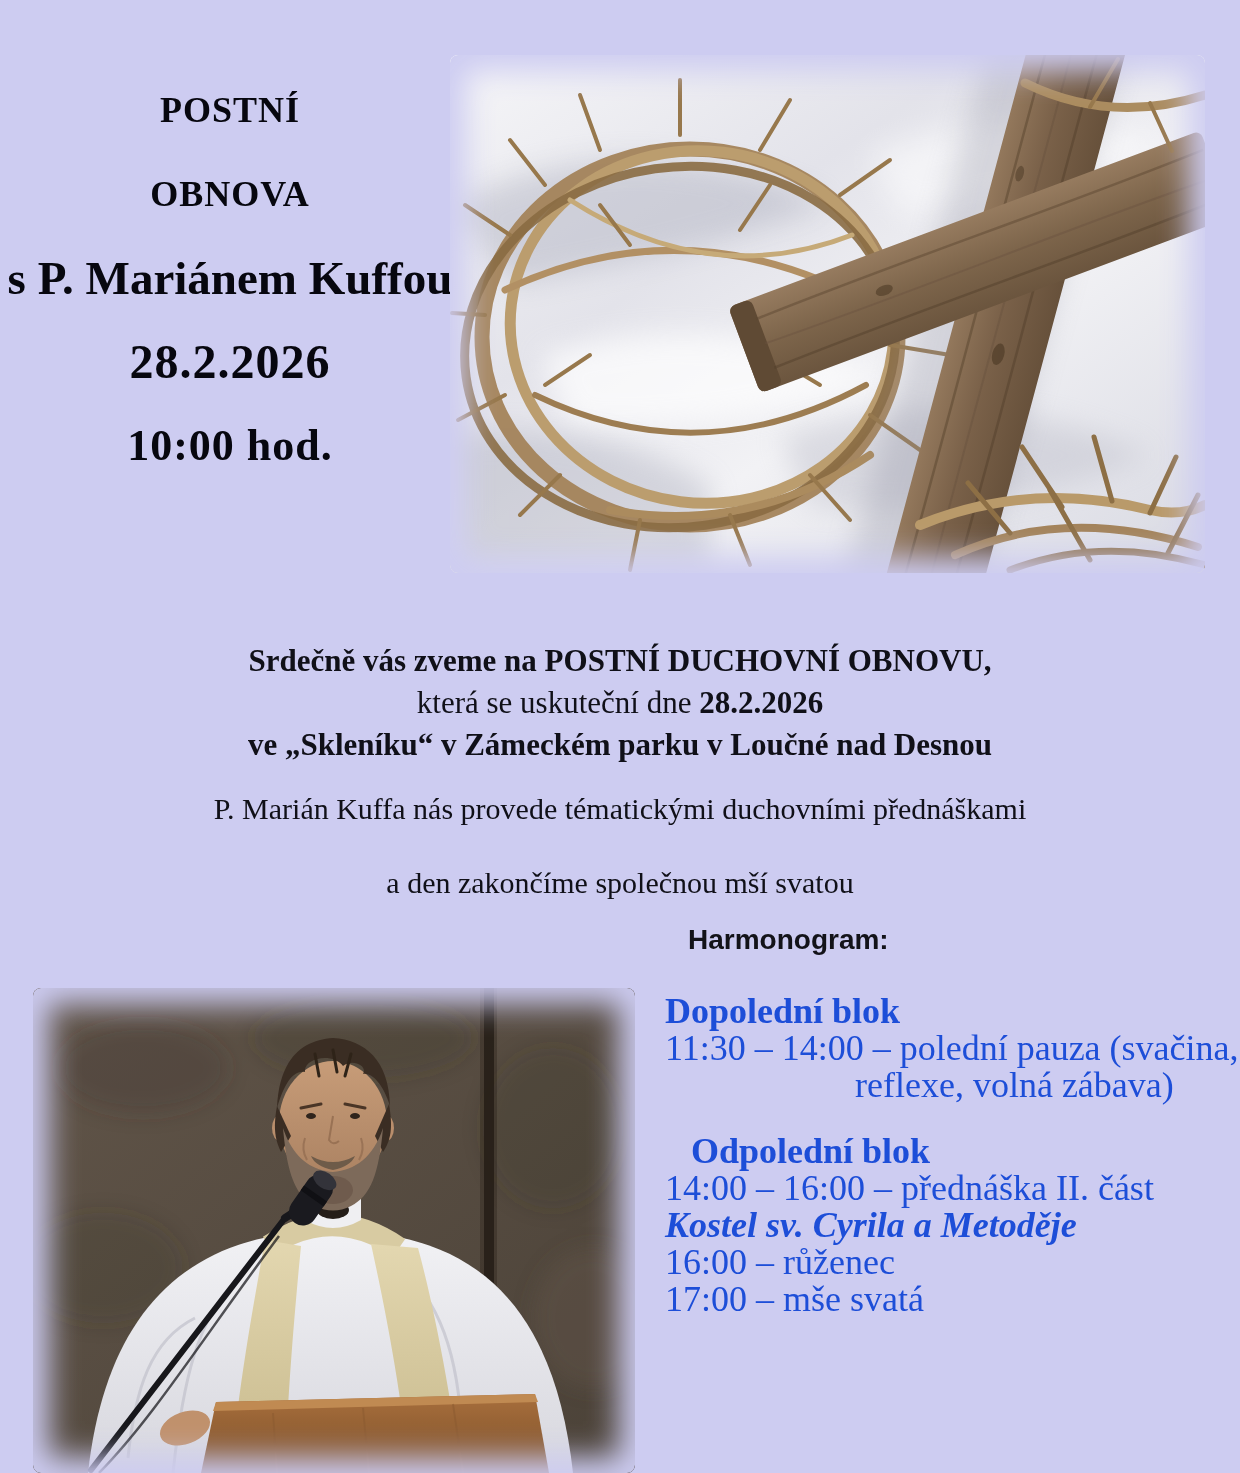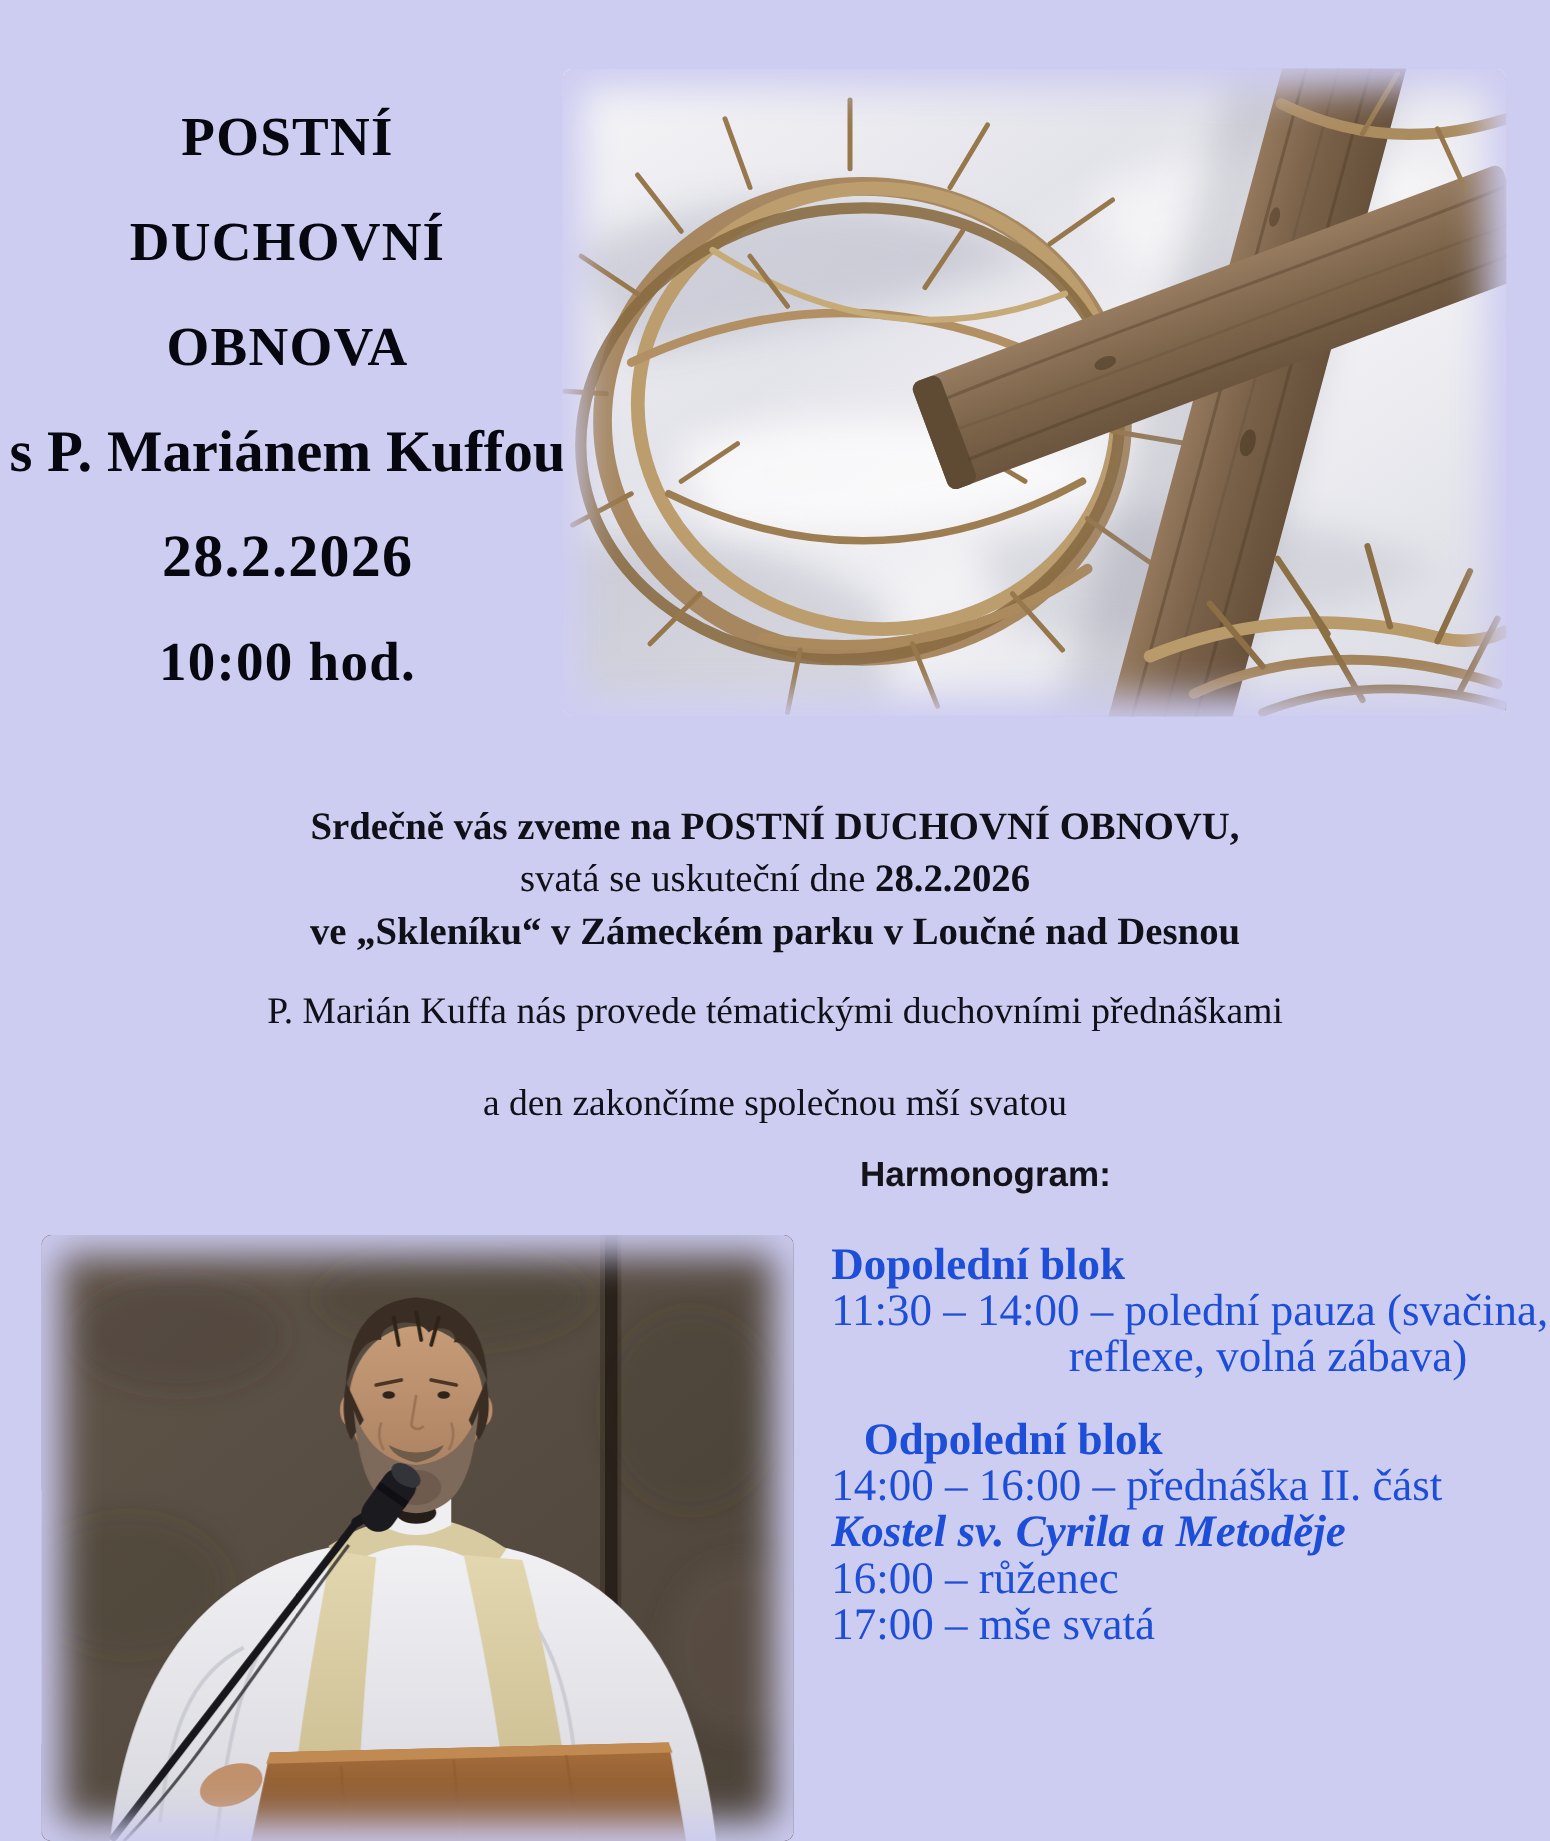--- a/index.html
+++ b/index.html
@@ -9,21 +9,21 @@
     background:#cdccf1;
     overflow:hidden;
     font-family:"Liberation Serif", serif;
     color:#0a0a12;
   }
   
   .title-block{
     position:absolute;left:0;top:68px;width:460px;
     text-align:center;font-weight:700;color:#07070f;
   }
-  .title-line{height:84px;line-height:84px;font-size:44px;letter-spacing:1px;}
+  .title-line{height:84px;line-height:84px;font-size:36px;letter-spacing:1px;}
   .title-line.t4{font-size:47px;letter-spacing:0;}
   .title-line.t5{font-size:48px;}
   .title-line.t6{font-size:44px;}
   
   .photo{position:absolute;margin:0;padding:0;border-radius:8px;overflow:hidden;}
   .photo svg{display:block;width:100%;height:100%;}
   .photo .fade{
     position:absolute;inset:0;pointer-events:none;border-radius:8px;
     box-shadow:inset 0 0 30px 16px #cdccf1;
   }
@@ -56,21 +56,20 @@
   .srow.indent-sm{padding-left:26px;}
   .srow.gap{margin-top:29px;}
 </style>
 </head>
 <body>
 
 <div class="page">
 
   <section class="title-block">
     <div class="title-line t1">POSTNÍ</div>
-    <div class="title-line t2">DUCHOVNÍ</div>
     <div class="title-line t3">OBNOVA</div>
     <div class="title-line t4">s P. Mariánem Kuffou</div>
     <div class="title-line t5">28.2.2026</div>
     <div class="title-line t6">10:00 hod.</div>
   </section>
 
   <figure class="photo crown">
     <svg viewBox="0 0 755 518" preserveAspectRatio="none">
       <defs>
         <linearGradient id="satin" x1="0" y1="0" x2="1" y2="1">
@@ -168,21 +167,21 @@
         <path d="M575,28 Q660,70 755,40" stroke="#ab8c5f" stroke-width="9"></path>
         <line x1="640" y1="52" x2="668" y2="4" stroke="#97784c" stroke-width="4"></line>
         <line x1="700" y1="48" x2="722" y2="96" stroke="#97784c" stroke-width="4"></line>
       </g>
     </svg>
     <div class="fade"></div>
   </figure>
 
   <section class="invite">
     <p class="bold">Srdečně vás zveme na POSTNÍ DUCHOVNÍ OBNOVU,</p>
-    <p><span>svatá se uskuteční dne </span><span class="bold">28.2.2026</span></p>
+    <p><span>která se uskuteční dne </span><span class="bold">28.2.2026</span></p>
     <p class="bold">ve „Skleníku“ v Zámeckém parku v Loučné nad Desnou</p>
     <p class="l4">P. Marián Kuffa nás provede tématickými duchovními přednáškami</p>
     <p class="l5">a den zakončíme společnou mší svatou</p>
   </section>
 
   <h2 class="harmo">Harmonogram:</h2>
   <section class="schedule">
     <div class="srow bold">Dopolední blok</div>
     <div class="srow">11:30 – 14:00 – polední pauza (svačina,</div>
     <div class="srow indent">reflexe, volná zábava)</div>

